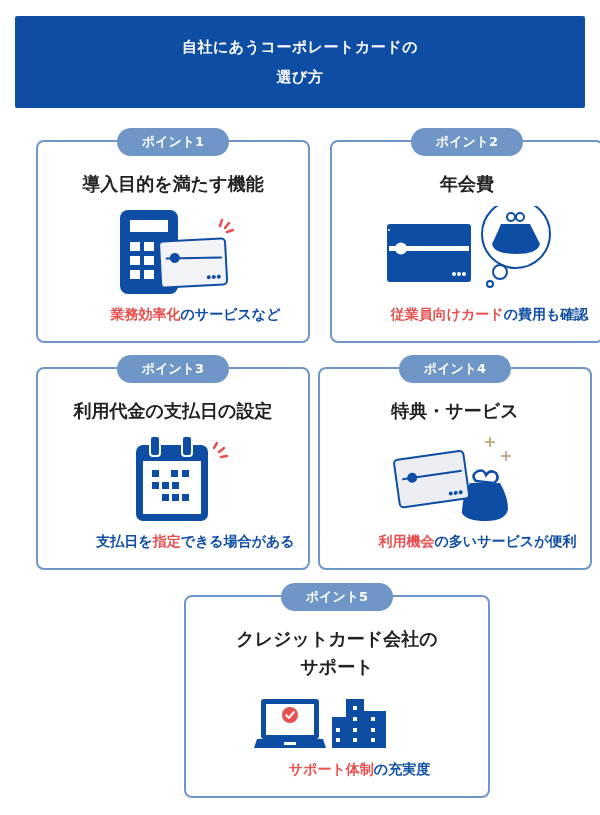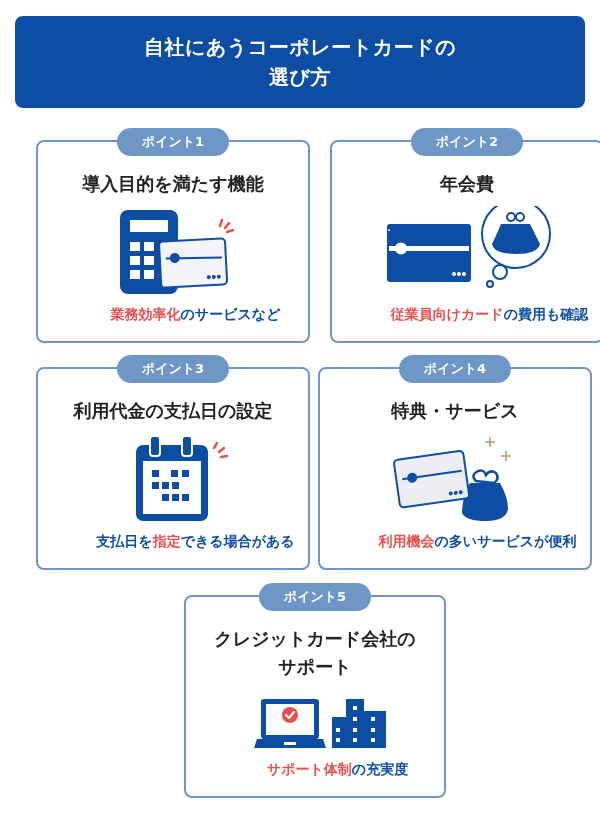--- a/index.html
+++ b/index.html
@@ -1,23 +1,23 @@
 <!DOCTYPE html>
 <html><head>
 <meta charset="utf-8">
 <style>
   * { box-sizing: border-box; margin: 0; padding: 0; }
   html, body { width: 600px; height: 815px; background: #ffffff; overflow: hidden; }
   body { font-family: "DejaVu Sans", "Liberation Sans", sans-serif; position: relative; }
 
   .title-banner {
     position: absolute; left: 15px; top: 16px; width: 570px; height: 92px;
-    background: #0e4da4; border-radius: 8px;
+    background: #0e4da4; border-radius: 2px;
     display: flex; flex-direction: column; align-items: center; justify-content: center;
-    color: #ffffff; font-weight: bold; font-size: 20px; line-height: 30px; letter-spacing: 0.5px; font-family: Liberation Serif, serif;
+    color: #ffffff; font-weight: bold; font-size: 15px; line-height: 30px; letter-spacing: 0.5px; font-family: Liberation Serif, serif;
   }
 
   .card {
     position: absolute; border: 2px solid #6e97c8; border-radius: 8px; background: #fff; margin-left: 20px;
   }
   .pill {
     position: absolute; top: -14px; left: 50%; transform: translateX(-50%);
     height: 28px; width: 112px; border-radius: 14px; background: #6e97c8;
     color: #fff; font-size: 13px; font-weight: bold; display: flex; align-items: center; justify-content: center;
   }
@@ -134,21 +134,21 @@
       <circle cx="66" cy="61" r="2" fill="#0e4da4"></circle>
     </g>
     <path d="M98 2 V12 M93 7 H103" stroke="#b89a6a" stroke-width="1.5"></path>
     <path d="M114 16 V26 M109 21 H119" stroke="#b89a6a" stroke-width="1.5"></path>
   </svg>
   <div class="card-caption" style="top:164px;">
     <span class="red">利用機会</span><span class="blue">の多いサービスが便利</span>
   </div>
 </div>
 
-<div class="card" style="left:164px; top:595px; width:262px; height:203px;">
+<div class="card" style="left:164px; top:595px; width:306px; height:203px;">
   <div class="pill">ポイント5</div>
   <div class="card-title" style="top:28px;">クレジットカード会社の</div>
   <div class="card-title" style="top:56px;">サポート</div>
   <svg class="icon" style="left:68px; top:98px;" width="136" height="56" viewBox="0 0 136 56">
     <rect x="7" y="4" width="58" height="40" rx="3" fill="#0e4da4"></rect>
     <rect x="12" y="9" width="48" height="31" fill="#fff"></rect>
     <path d="M3 44 H69 L72 53 H0 Z" fill="#0e4da4"></path>
     <rect x="30" y="47" width="12" height="3" fill="#fff"></rect>
     <circle cx="36" cy="20" r="8" fill="#e8504f"></circle>
     <path d="M32 20 L35 23 L40 17" stroke="#fff" stroke-width="2" fill="none" stroke-linecap="round" stroke-linejoin="round"></path>

